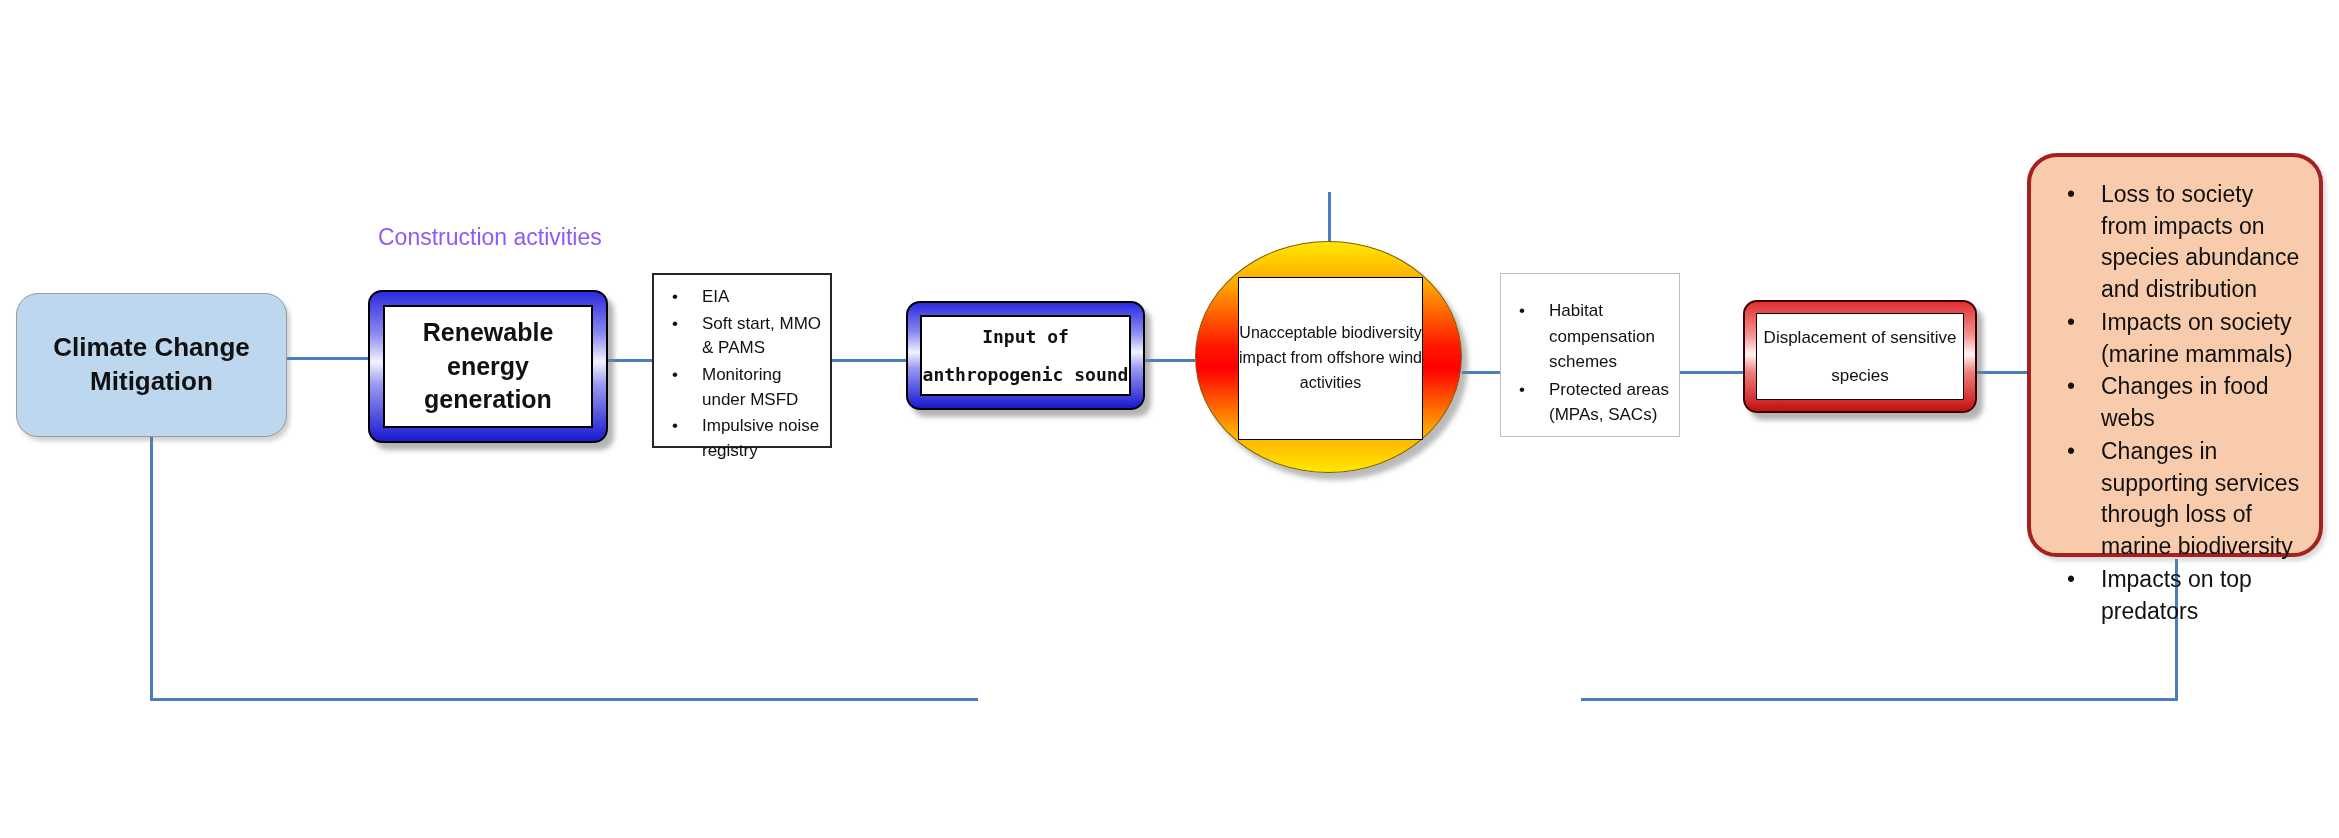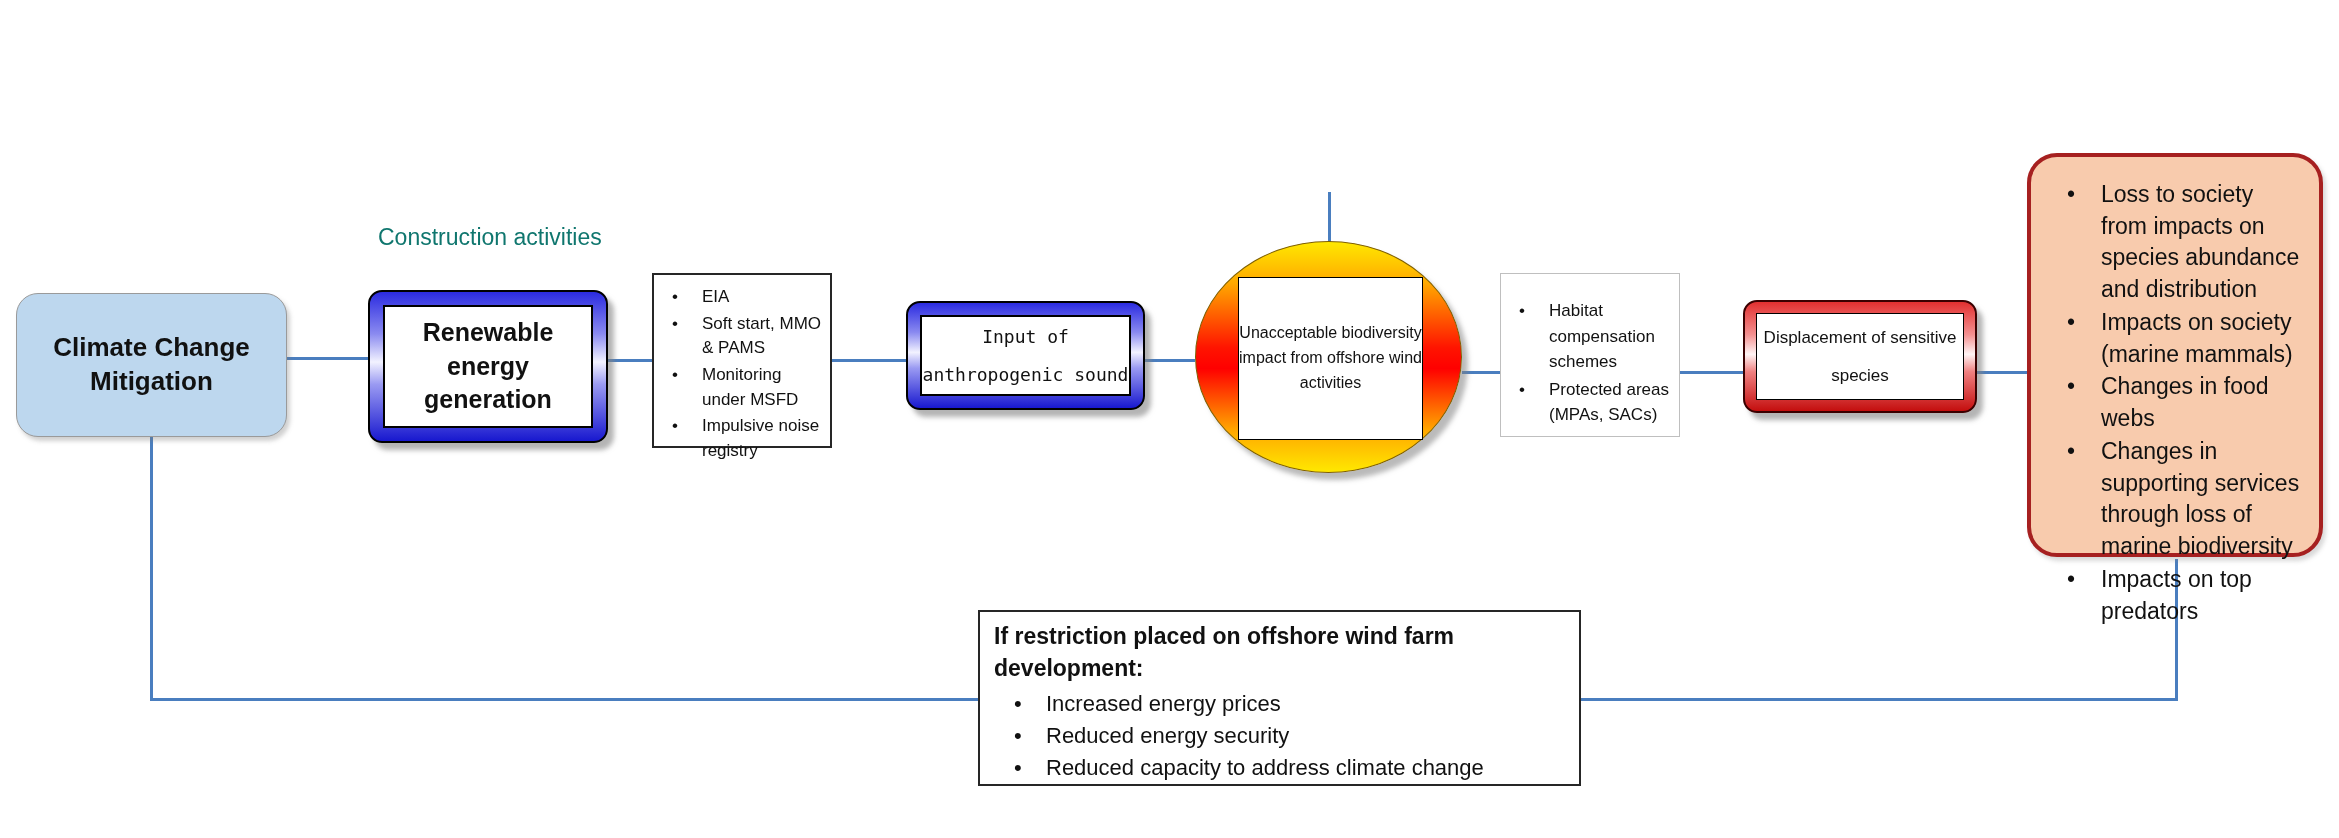--- a/index.html
+++ b/index.html
@@ -17,21 +17,21 @@
   
   .climate{
     left:16px;top:293px;width:271px;height:144px;
     background:#BDD7EE;border:1.5px solid #9a9a9a;border-radius:22px;
     display:flex;align-items:center;justify-content:center;text-align:center;
     font-size:26px;font-weight:bold;line-height:1.3;
     box-shadow:3px 4px 4px rgba(120,120,120,.35);
   }
 
   .construction-label{
-    left:378px;top:224px;width:260px;font-size:23px;color:#0f766e;
+    left:378px;top:224px;width:260px;font-size:23px;color:#8b5cf6;
   }
 
   
   .grad-frame{
     border:2px solid #000;border-radius:14px;
     box-shadow:6px 7px 5px rgba(130,130,130,.6);
   }
   .grad-blue{
     background:linear-gradient(180deg,#2B2BE0 0%,#8A8AF0 28%,#F2F2FF 47%,#9A9AF2 62%,#1818CF 100%);
   }
@@ -43,21 +43,21 @@
     position:absolute;background:#fff;border:2px solid #000;
     display:flex;align-items:center;justify-content:center;text-align:center;
   }
 
   .renewable{left:368px;top:290px;width:240px;height:153px;}
   .renewable .frame-inner{left:13px;top:13px;right:13px;bottom:13px;
     font-size:25px;font-weight:bold;line-height:1.35;}
 
   .sound{left:906px;top:301px;width:239px;height:109px;}
   .sound .frame-inner{left:12px;top:12px;right:12px;bottom:12px;
-    font-family:"DejaVu Sans Mono",monospace;font-size:18px;line-height:2.1;font-weight:400;}
+    font-family:"DejaVu Sans Mono",monospace;font-size:18px;line-height:2.1;font-weight:700;}
 
   .displacement{left:1743px;top:300px;width:234px;height:113px;}
   .displacement .frame-inner{left:11px;top:11px;right:11px;bottom:11px;
     font-size:17px;line-height:2.2;border-width:1.5px;}
 
   
   .listbox{
     background:#fff;border:2px solid #262626;padding:10px 8px 6px 6px;
   }
   .listbox ul{margin:0;padding:0;list-style:none;}
@@ -175,22 +175,14 @@
   <div class="abs outcomes">
     <ul>
       <li>Loss to society from impacts on species abundance and distribution</li>
       <li>Impacts on society (marine mammals)</li>
       <li>Changes in food webs</li>
       <li>Changes in supporting services through loss of marine biodiversity</li>
       <li>Impacts on top predators</li>
     </ul>
   </div>
 
-  <div class="abs restriction">
-    <div class="title">If restriction placed on offshore wind farm development:</div>
-    <ul>
-      <li>Increased energy prices</li>
-      <li>Reduced energy security</li>
-      <li>Reduced capacity to address climate change</li>
-    </ul>
-  </div>
 
 </div>
 
 </body></html>

